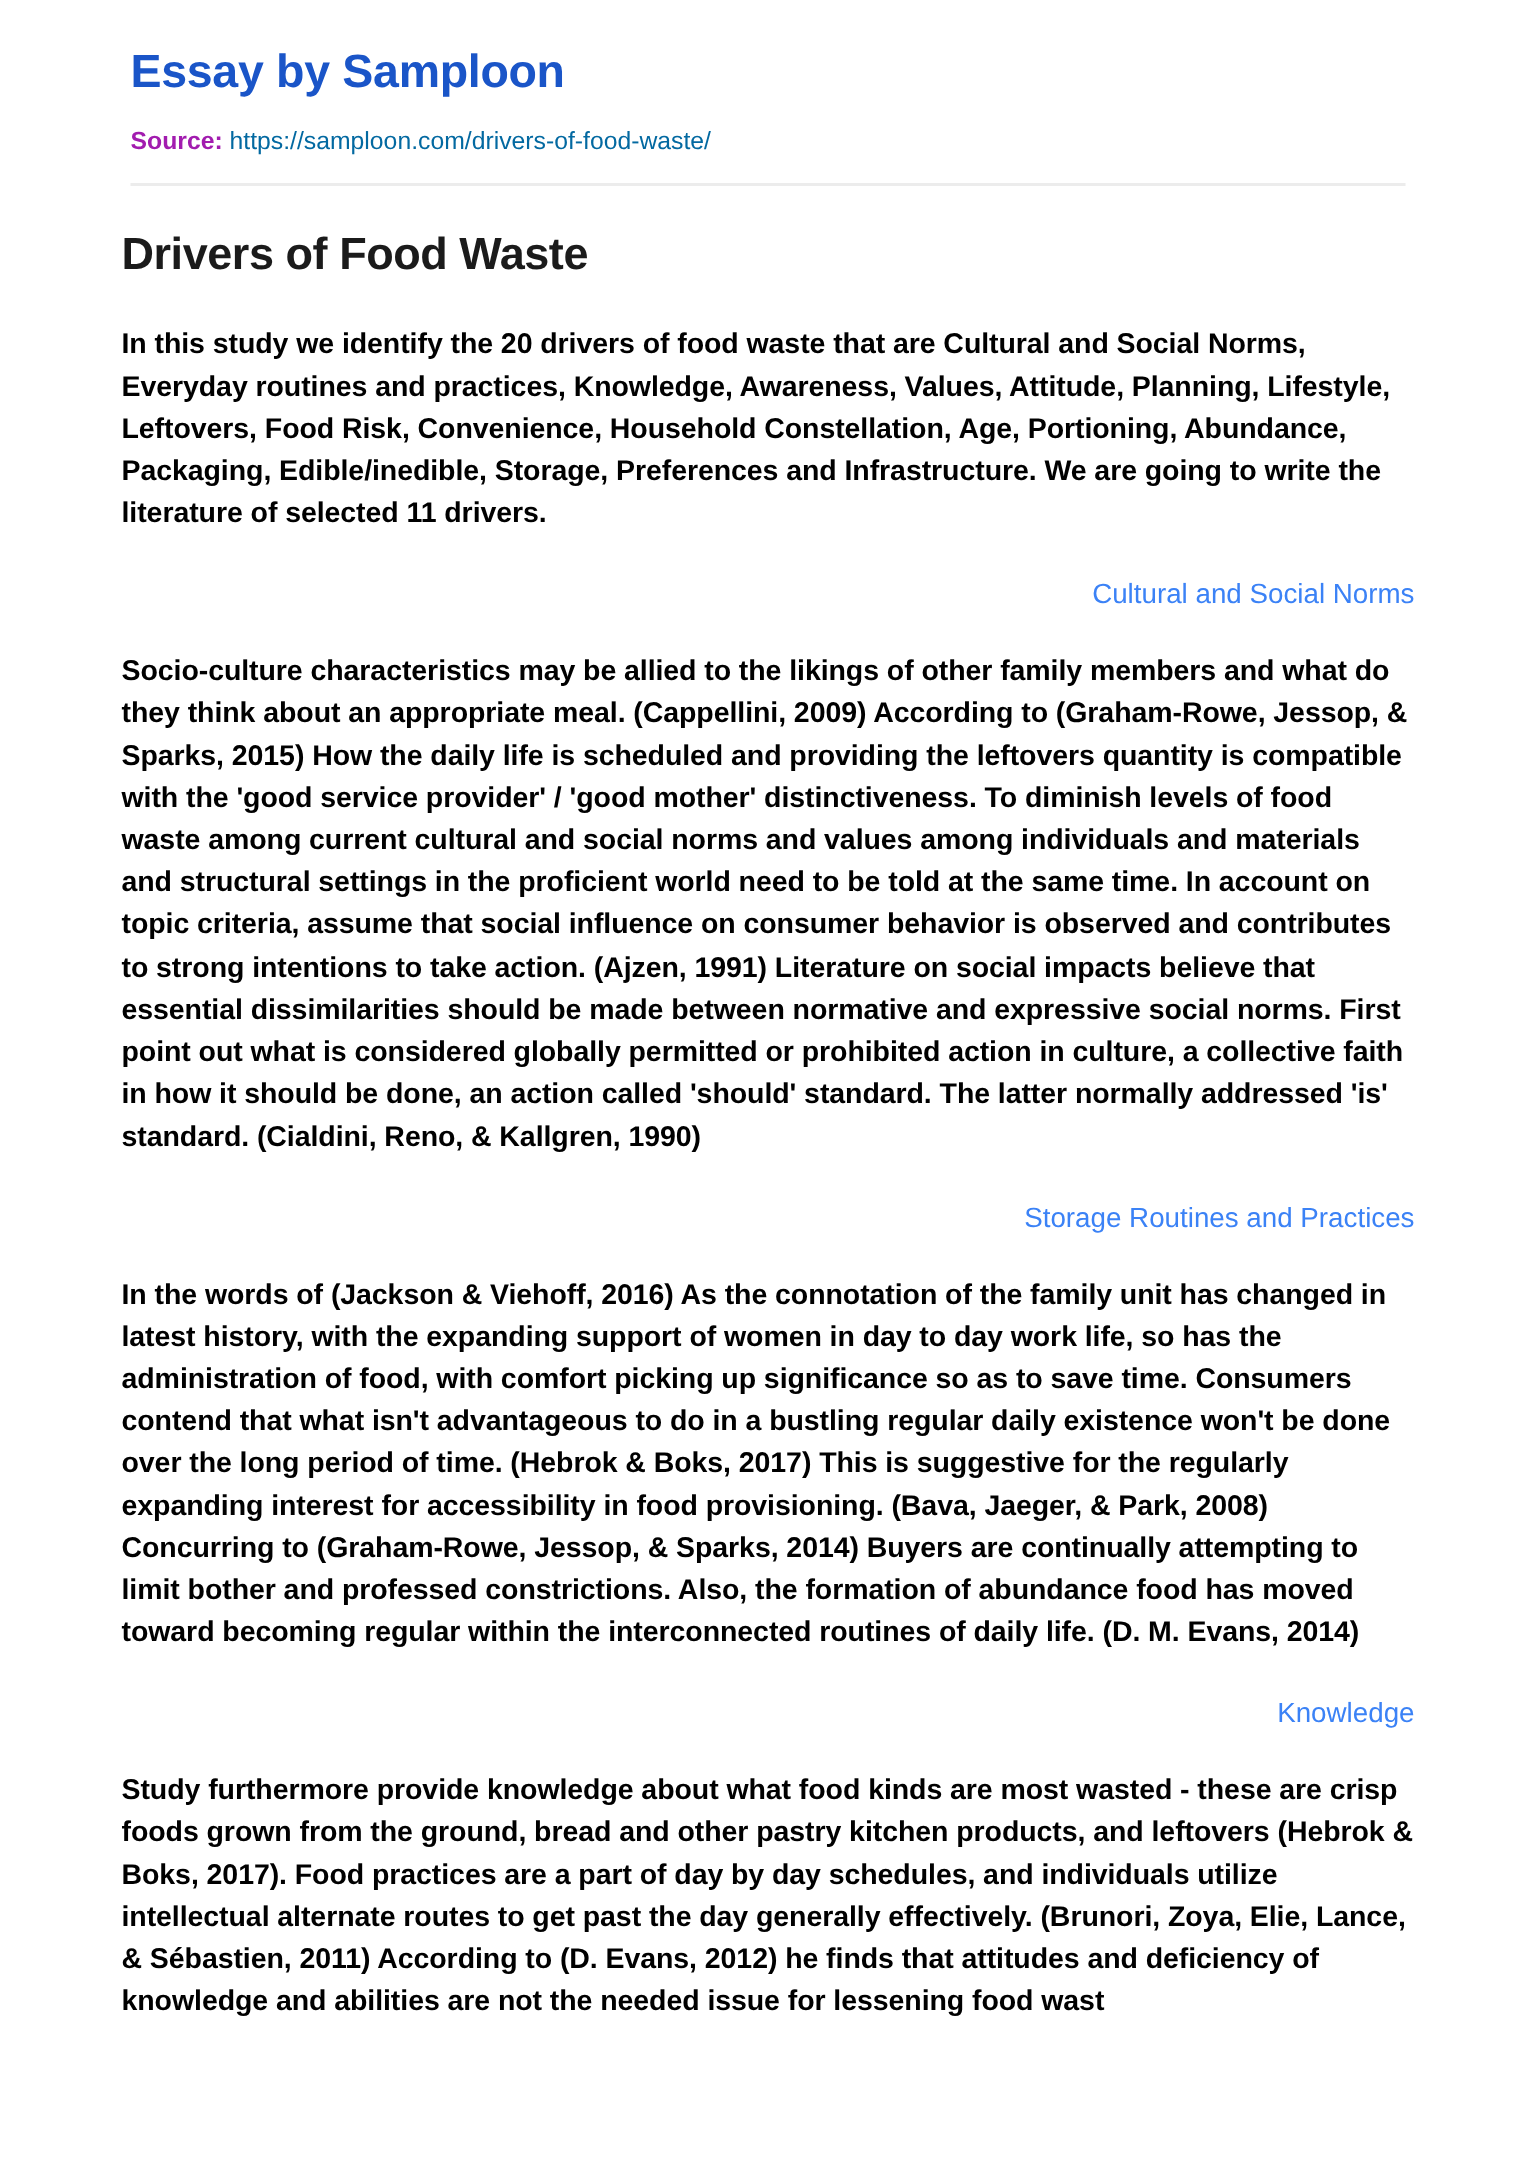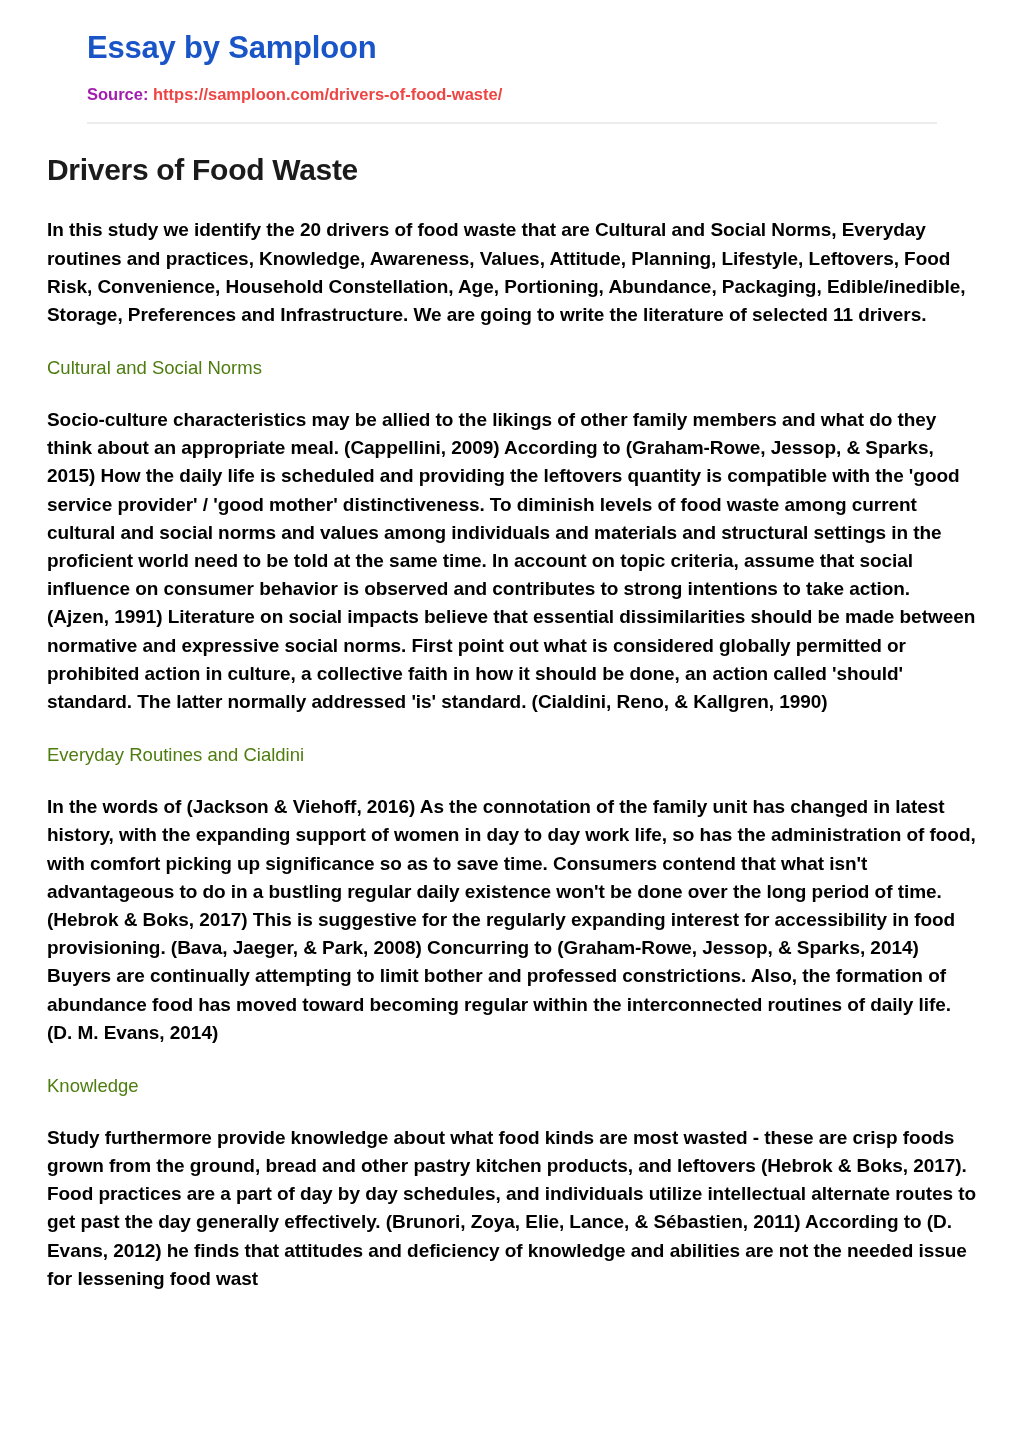--- a/index.html
+++ b/index.html
@@ -40,50 +40,51 @@
     font-size: 16.5px;
     font-weight: bold;
     line-height: 1.2;
     white-space: nowrap;
   }
   .source-label {
     color: #a21caf;
     font-weight: bold;
   }
   .source-url {
-    color: #ef4444;
-    font-weight: bold;
+    color: #0369a1;
+    font-weight: normal;
     text-decoration: none;
   }
   .divider {
     margin: 18px 87px 0 87px;
     width: 850px;
     height: 2px;
     background: #ececec;
   }
 
   
   .article {
-    padding: 0 47px;
+    padding: 0 81px;
   }
   .doc-title {
     font-size: 30px;
     font-weight: bold;
     color: #1b1b1b;
     margin: 28px 0 0 0;
     letter-spacing: -0.3px;
     line-height: 1.2;
   }
   .section-heading {
     font-size: 18.5px;
     font-weight: normal;
-    color: #4d7c0f;
+    color: #3b82f6;
     margin: 0;
     padding: 0;
     line-height: 1.45;
+    text-align: right;
   }
   .para {
     font-size: 19px;
     font-weight: bold;
     color: #000000;
     line-height: 28.2px;
     margin: 0;
     letter-spacing: -0.05px;
     text-align: left;
   }
@@ -112,21 +113,21 @@
 
     <div class="first-para-gap"></div>
     <p class="para">In this study we identify the 20 drivers of food waste that are Cultural and Social Norms, Everyday routines and practices, Knowledge, Awareness, Values, Attitude, Planning, Lifestyle, Leftovers, Food Risk, Convenience, Household Constellation, Age, Portioning, Abundance, Packaging, Edible/inedible, Storage, Preferences and Infrastructure. We are going to write the literature of selected 11 drivers.</p>
 
     <div class="block-gap-lg"></div>
     <h2 class="section-heading">Cultural and Social Norms</h2>
     <div class="block-gap-md"></div>
     <p class="para">Socio-culture characteristics may be allied to the likings of other family members and what do they think about an appropriate meal. (Cappellini, 2009) According to (Graham-Rowe, Jessop, &amp; Sparks, 2015) How the daily life is scheduled and providing the leftovers quantity is compatible with the 'good service provider' / 'good mother' distinctiveness. To diminish levels of food waste among current cultural and social norms and values among individuals and materials and structural settings in the proficient world need to be told at the same time. In account on topic criteria, assume that social influence on consumer behavior is observed and contributes to strong intentions to take action. (Ajzen, 1991) Literature on social impacts believe that essential dissimilarities should be made between normative and expressive social norms. First point out what is considered globally permitted or prohibited action in culture, a collective faith in how it should be done, an action called 'should' standard. The latter normally addressed 'is' standard. (Cialdini, Reno, &amp; Kallgren, 1990)</p>
 
     <div class="block-gap-lg"></div>
-    <h2 class="section-heading">Everyday Routines and Cialdini</h2>
+    <h2 class="section-heading">Storage Routines and Practices</h2>
     <div class="block-gap-md"></div>
     <p class="para">In the words of (Jackson &amp; Viehoff, 2016) As the connotation of the family unit has changed in latest history, with the expanding support of women in day to day work life, so has the administration of food, with comfort picking up significance so as to save time. Consumers contend that what isn't advantageous to do in a bustling regular daily existence won't be done over the long period of time. (Hebrok &amp; Boks, 2017) This is suggestive for the regularly expanding interest for accessibility in food provisioning. (Bava, Jaeger, &amp; Park, 2008) Concurring to (Graham-Rowe, Jessop, &amp; Sparks, 2014) Buyers are continually attempting to limit bother and professed constrictions. Also, the formation of abundance food has moved toward becoming regular within the interconnected routines of daily life. (D. M. Evans, 2014)</p>
 
     <div class="block-gap-lg"></div>
     <h2 class="section-heading">Knowledge</h2>
     <div class="block-gap-md"></div>
     <p class="para">Study furthermore provide knowledge about what food kinds are most wasted - these are crisp foods grown from the ground, bread and other pastry kitchen products, and leftovers (Hebrok &amp; Boks, 2017). Food practices are a part of day by day schedules, and individuals utilize intellectual alternate routes to get past the day generally effectively. (Brunori, Zoya, Elie, Lance, &amp; Sébastien, 2011) According to (D. Evans, 2012) he finds that attitudes and deficiency of knowledge and abilities are not the needed issue for lessening food wast</p>
 
   </main>
 

